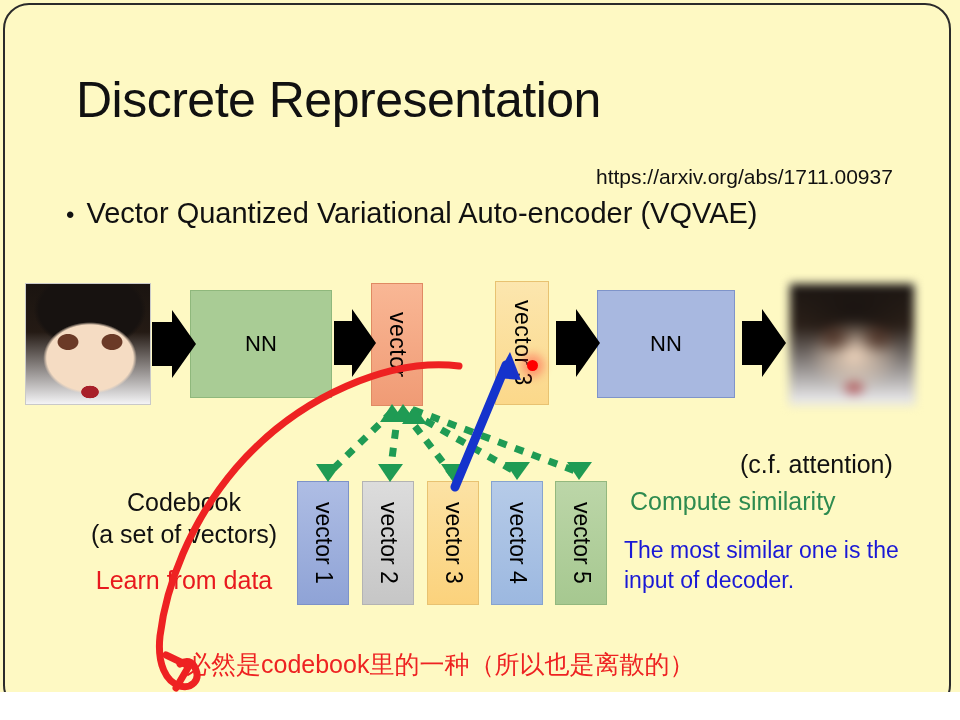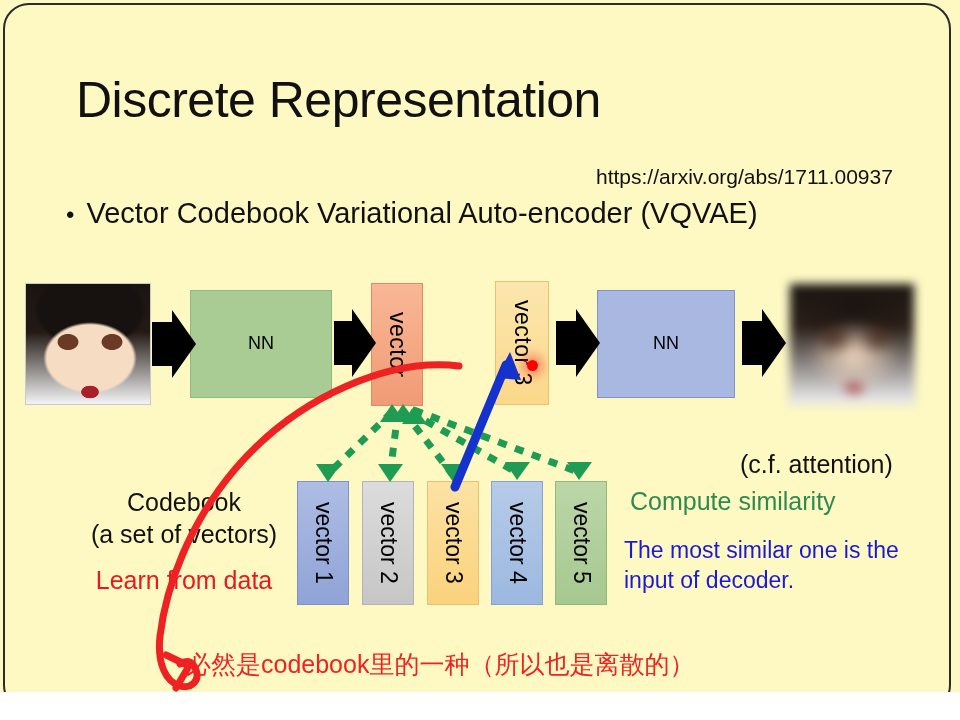--- a/index.html
+++ b/index.html
@@ -95,21 +95,21 @@
     filter: blur(5px);
   }
 
   .nn-box {
     position: absolute;
     box-sizing: border-box;
     display: flex;
     flex-direction: column;
     align-items: center;
     justify-content: center;
-    font-size: 18px;
+    font-size: 22px;
     color: #000000;
     line-height: 1.28;
   }
   #nn-encoder {
     left: 190px; top: 290px; width: 142px; height: 108px;
     background: #a9cc95;
     border: 1px solid #8fb87c;
   }
   #nn-decoder {
     left: 597px; top: 290px; width: 138px; height: 108px;
@@ -204,21 +204,21 @@
 <div id="slide">
 
   <div id="slide-frame"></div>
 
   <div id="title">Discrete Representation</div>
 
   <div id="paper-link">https://arxiv.org/abs/1711.00937</div>
 
   <div id="bullet-row">
     <span id="bullet-dot">•</span>
-    <span>Vector Codebook Variational Auto-encoder (VQVAE)</span>
+    <span>Vector Quantized Variational Auto-encoder (VQVAE)</span>
   </div>
 
   <div id="input-image" class="pipe-img"></div>
 
   <div id="nn-encoder" class="nn-box">
     <span>NN</span>
   </div>
 
   <div id="vector-latent" class="vbox">
     <span class="vlabel">vector</span>

